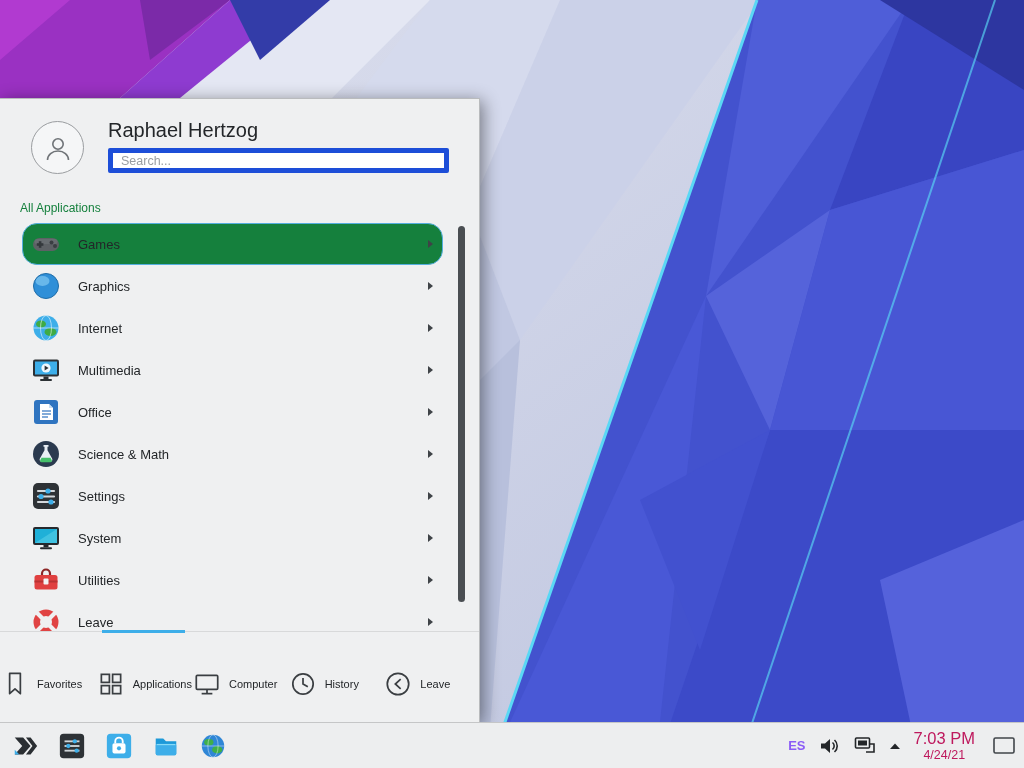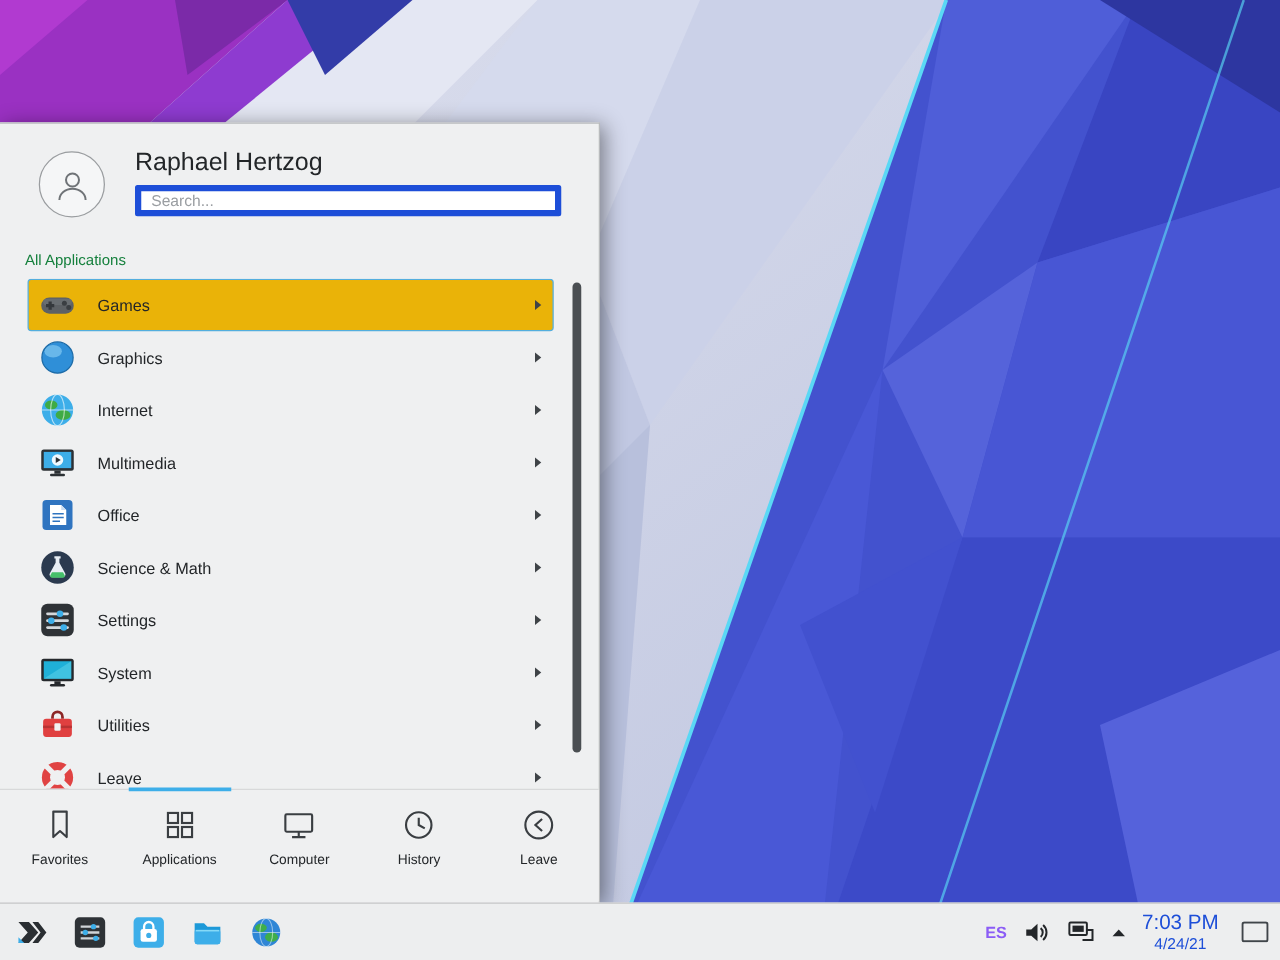--- a/index.html
+++ b/index.html
@@ -29,58 +29,58 @@
     font-family:"Liberation Sans","DejaVu Sans",sans-serif;
   }
   .search-box::placeholder { color:#9a9ea2; }
   .section-label { position:absolute; left:20px; top:102px; font-size:12px; color:#15803d; }
 
   .cat-list { position:absolute; left:0; top:124px; width:100%; height:408px; overflow:hidden; }
   .menu-item {
     height:42px; margin:0 36px 0 22px; display:flex; align-items:center;
     border:1px solid transparent; border-radius:3px; cursor:default;
   }
-  .menu-item.selected { background:#eab308; border-color:#54aede; }
+  .menu-item.selected { background:#15803d; border-color:#54aede;border-radius:15px; }
   .menu-item .cat-icon { width:32px; height:32px; margin-left:7px; flex:0 0 32px; }
   .menu-item .cat-icon svg { width:32px; height:32px; display:block; }
   .menu-item .cat-label { margin-left:16px; font-size:13px; color:#232629; flex:1; }
   .arrow-right {
     width:0; height:0; margin-right:9px;
     border-left:5px solid #3f4347; border-top:4px solid transparent; border-bottom:4px solid transparent;
   }
   .scroll-thumb {
     position:absolute; right:14px; top:127px; width:7px; height:376px;
     background:#4a4e52; border-radius:3.5px;
   }
 
   .tab-bar {
     position:absolute; left:0; top:532px; width:100%; height:92px;
     display:flex; border-top:1px solid #d8d9da; background:#eff0f1;
   }
-  .tab { flex:1; position:relative; display:flex; flex-direction:column; align-items:center;
+  .tab { flex:1; position:relative; display:flex; flex-direction:row; align-items:center;
     padding-top:13px; gap:7px; cursor:default; }
   .tab.active::before {
     content:""; position:absolute; top:-2px; left:7%; right:7%; height:3px; background:#3daee9;
   }
   .tab svg { width:30px; height:30px; }
   .tab-label { font-size:11px; color:#232629; }
 
   
   .taskbar {
     position:absolute; left:0; top:722px; width:1024px; height:46px;
     background:#edeeef; border-top:1px solid #c5c6c7;
     display:flex; align-items:center; z-index:6;
   }
   .task-apps { display:flex; align-items:center; gap:17px; padding-left:10px; }
   .task-icon { width:30px; height:30px; display:grid; place-items:center; }
   .task-icon svg { width:28px; height:28px; display:block; }
   .tray { margin-left:auto; display:flex; align-items:center; gap:13px; padding-right:8px; }
   .kbd-layout { font-size:13px; font-weight:bold; color:#8b5cf6; }
   .tray-glyph { display:grid; place-items:center; }
-  .clock { text-align:center; line-height:1.12; color:#1d4ed8; }
+  .clock { text-align:center; line-height:1.12; color:#be185d; }
   .clock .time { font-size:16.5px; font-weight:500; }
   .clock .date { font-size:12.5px; }
   .show-desktop { width:24px; height:18px; display:grid; place-items:center; margin-left:4px; }
 </style>
 </head>
 <body>
 
 <svg class="wallpaper" viewBox="0 0 1024 768" preserveAspectRatio="none" aria-hidden="true">
   <defs>
     <linearGradient id="gbg" x1="0" y1="0" x2="1" y2="1">

